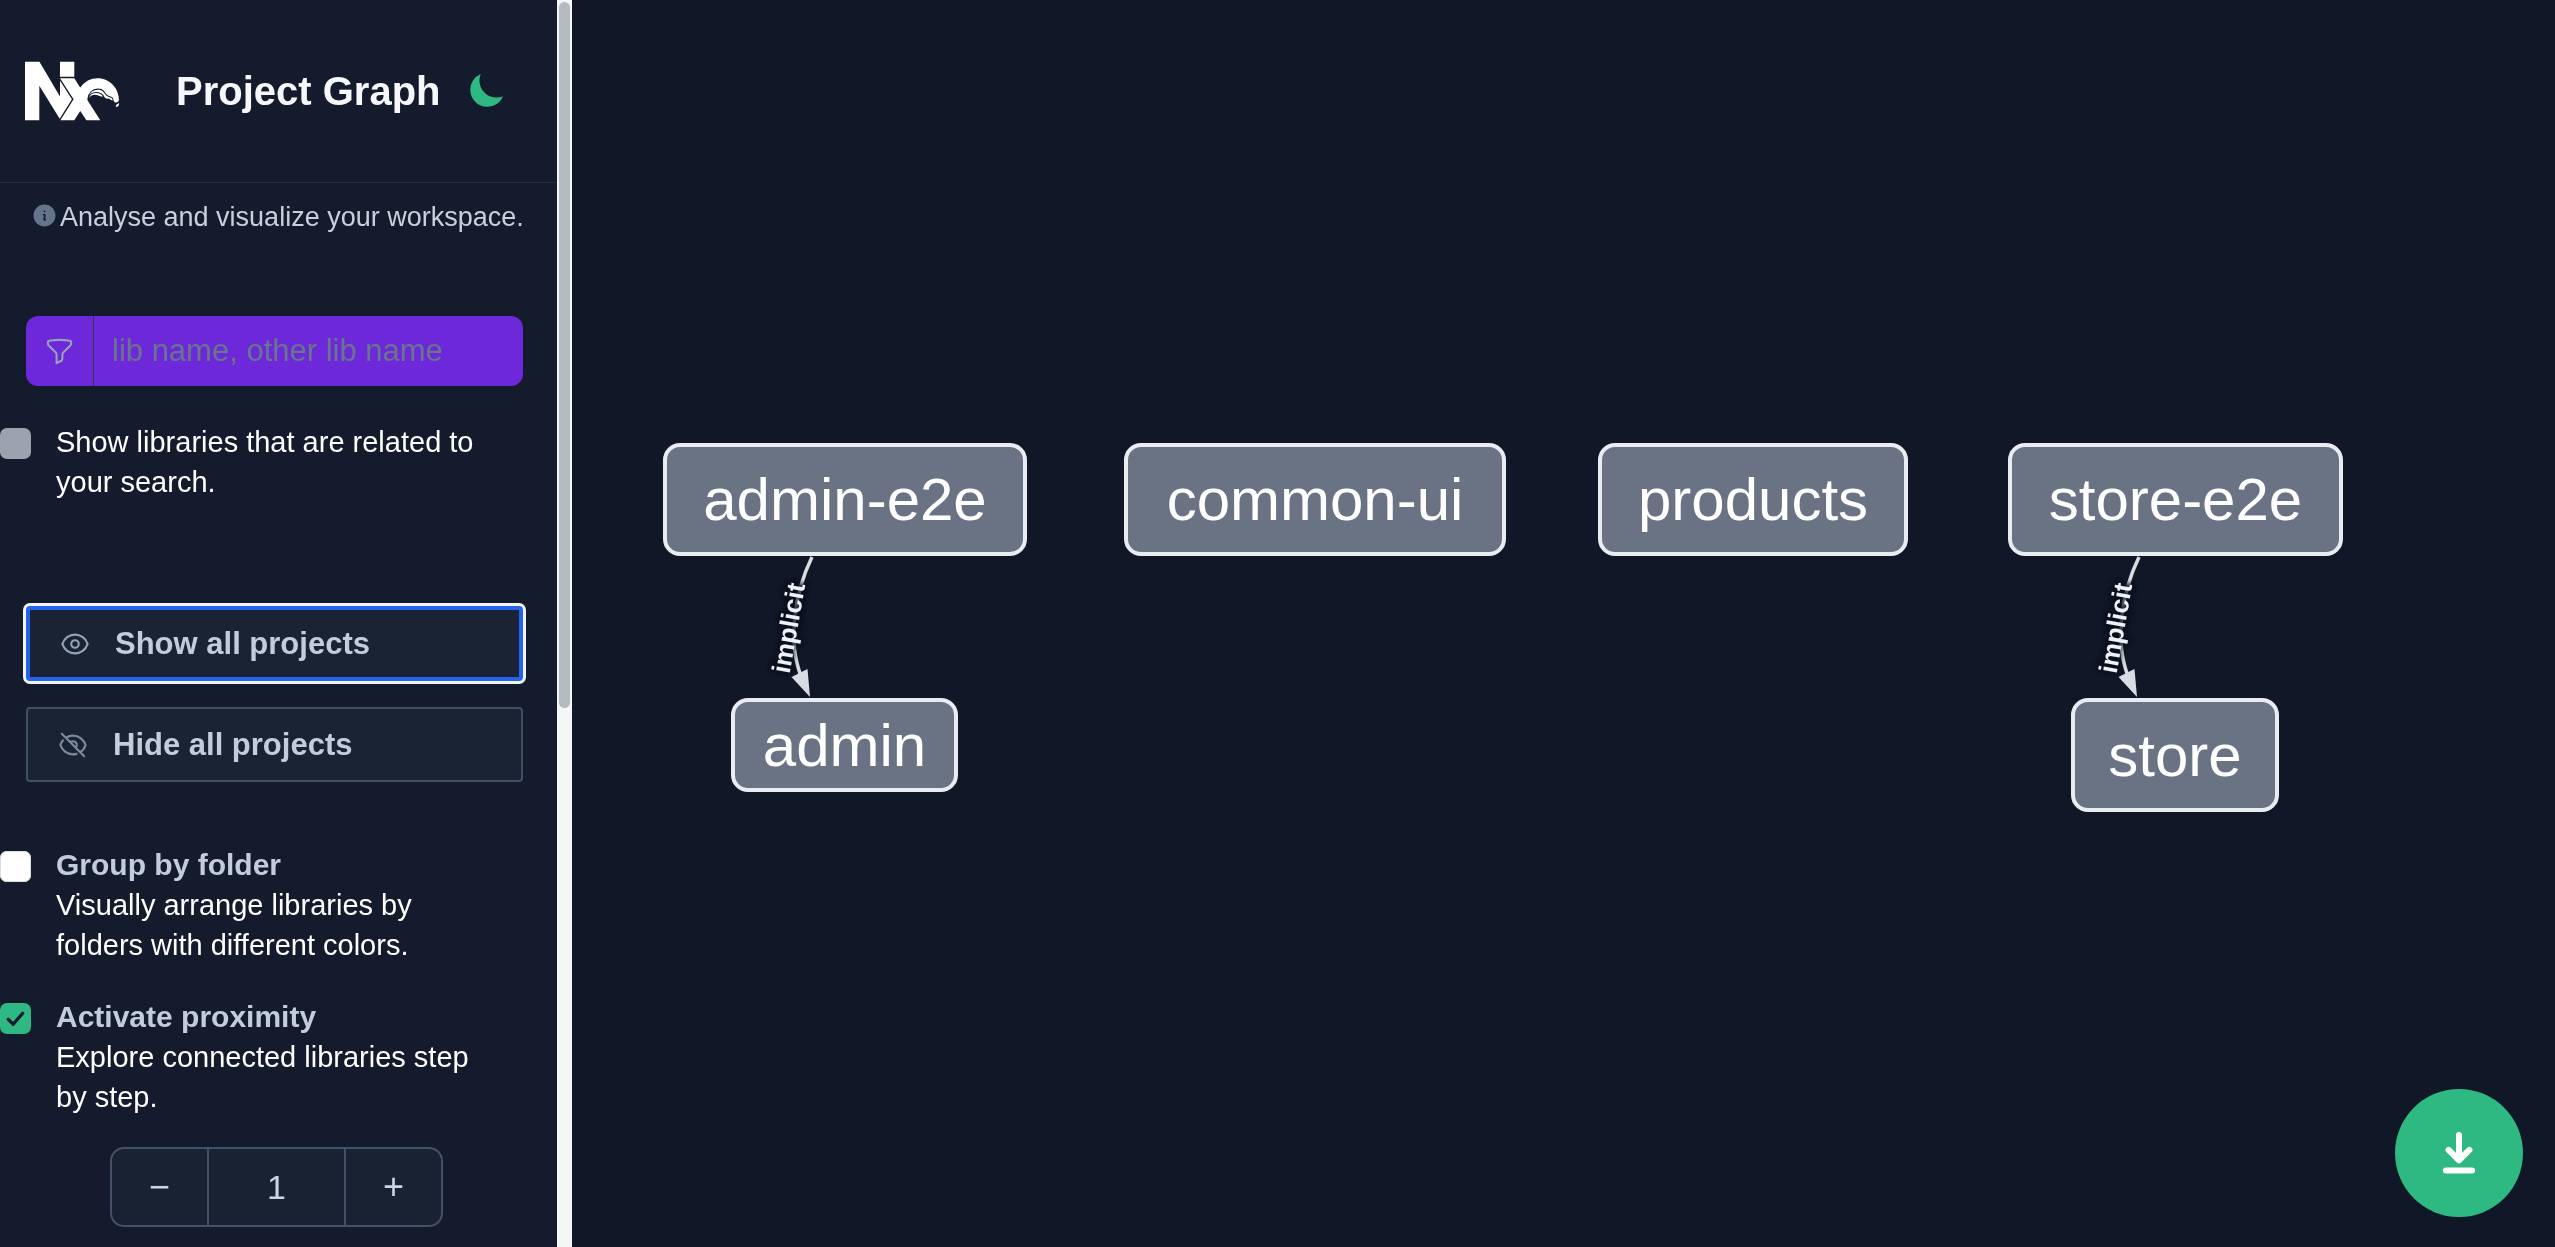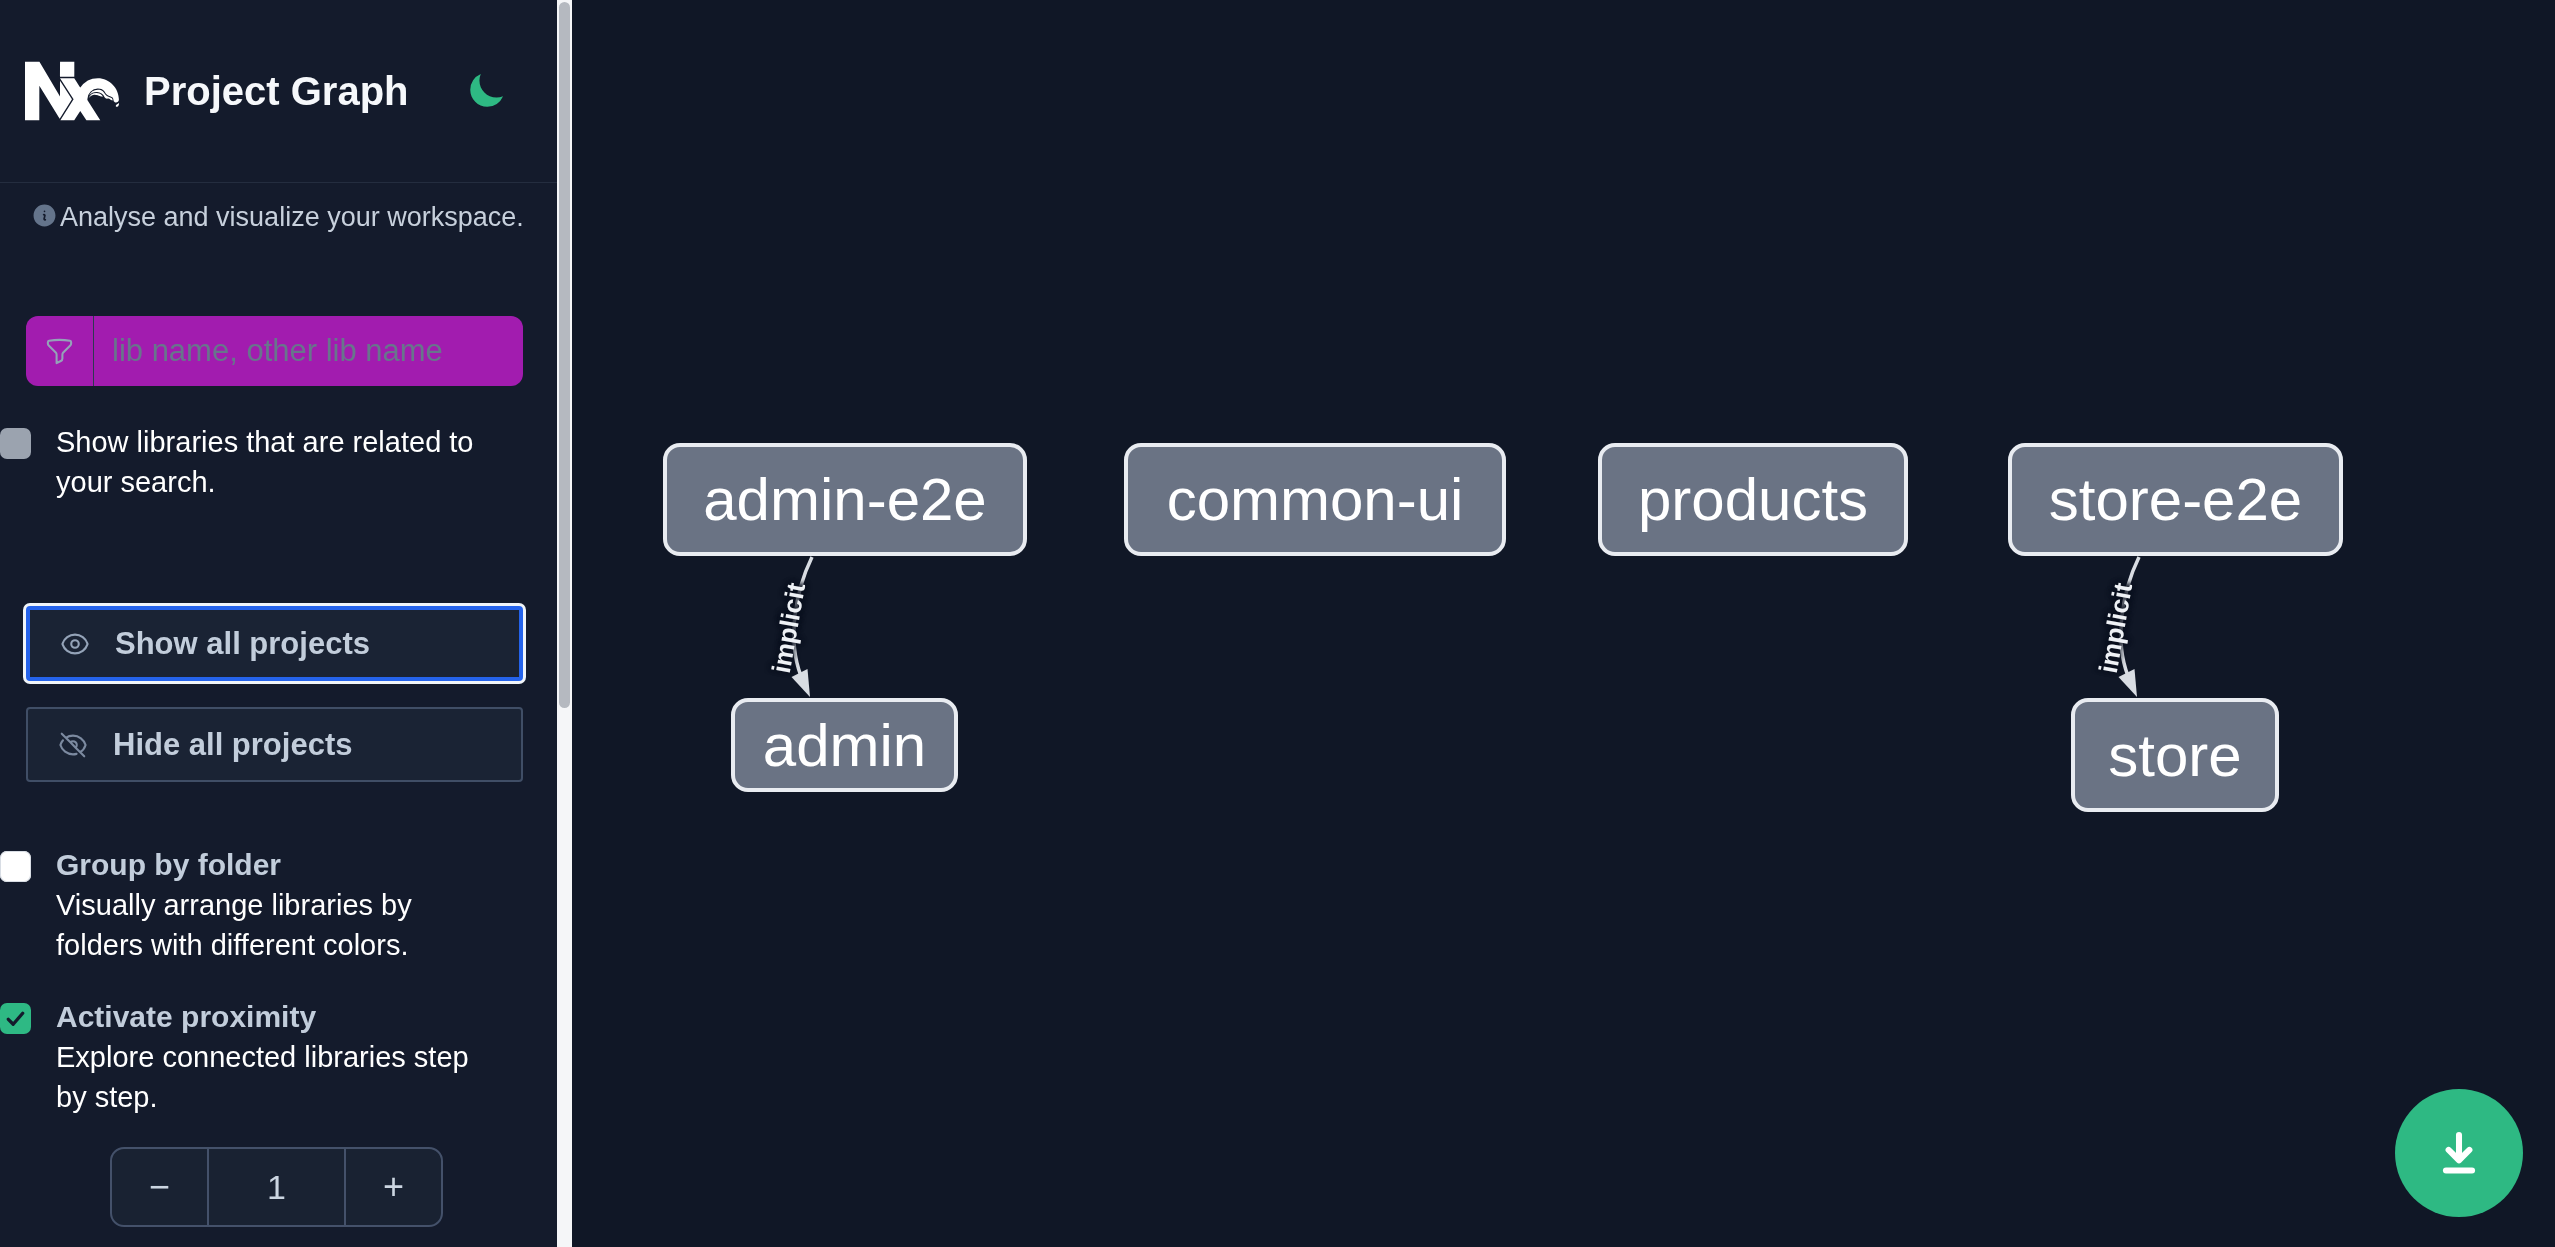--- a/index.html
+++ b/index.html
@@ -9,30 +9,30 @@
   }
 
   
   .sidebar{position:absolute;left:0;top:0;width:557px;height:1247px;background:#141b2c}
   .scroll-track{position:absolute;left:557px;top:0;width:15px;height:1247px;background:#f5f6f8}
   .scroll-thumb{position:absolute;left:559px;top:2px;width:11px;height:706px;background:#b5b9c0;border-radius:6px}
 
   .header{position:absolute;left:0;top:0;width:557px;height:183px;border-bottom:1px solid #242d3f;
           display:flex;align-items:center;padding:0 48px 0 24px;box-sizing:border-box}
   .nx-logo{width:96px;height:94px;flex:none}
-  .app-title{color:#f6f8fb;font-size:40px;font-weight:700;margin-left:24px;white-space:nowrap}
+  .app-title{color:#f6f8fb;font-size:40px;font-weight:700;margin-left:56px;white-space:nowrap}
   .theme-btn{margin-left:auto;background:none;border:none;padding:0;width:46px;height:46px;cursor:pointer;
              display:flex;align-items:center;justify-content:center}
   .moon{width:42px;height:42px}
 
   .info-row{position:absolute;left:31px;top:202px;display:flex;gap:2px}
   .info-icon{width:27px;height:27px;flex:none}
   .info-text{color:#c7d0dc;font-size:27px}
 
-  .filter{position:absolute;left:26px;top:316px;width:497px;height:70px;background:#a21caf;
+  .filter{position:absolute;left:26px;top:316px;width:497px;height:70px;background:#6d28d9;
           border-radius:12px;display:flex;align-items:stretch;overflow:hidden}
   .funnel-cell{width:67px;display:flex;align-items:center;justify-content:center;border-right:1px solid #2d394f;flex:none}
   .funnel{width:31px;height:31px}
   .filter input{flex:1;min-width:0;background:transparent;border:none;outline:none;color:#cbd5e1;
          font-size:31px;padding:0 18px;font-family:"Liberation Sans",sans-serif}
   .filter input::placeholder{color:#68758c}
 
   .toggle{position:absolute;display:flex;align-items:flex-start;width:500px}
   .cb{width:31px;height:31px;border-radius:7px;flex:none;margin-top:6px}
   .cb.gray{background:#9ba3af}

